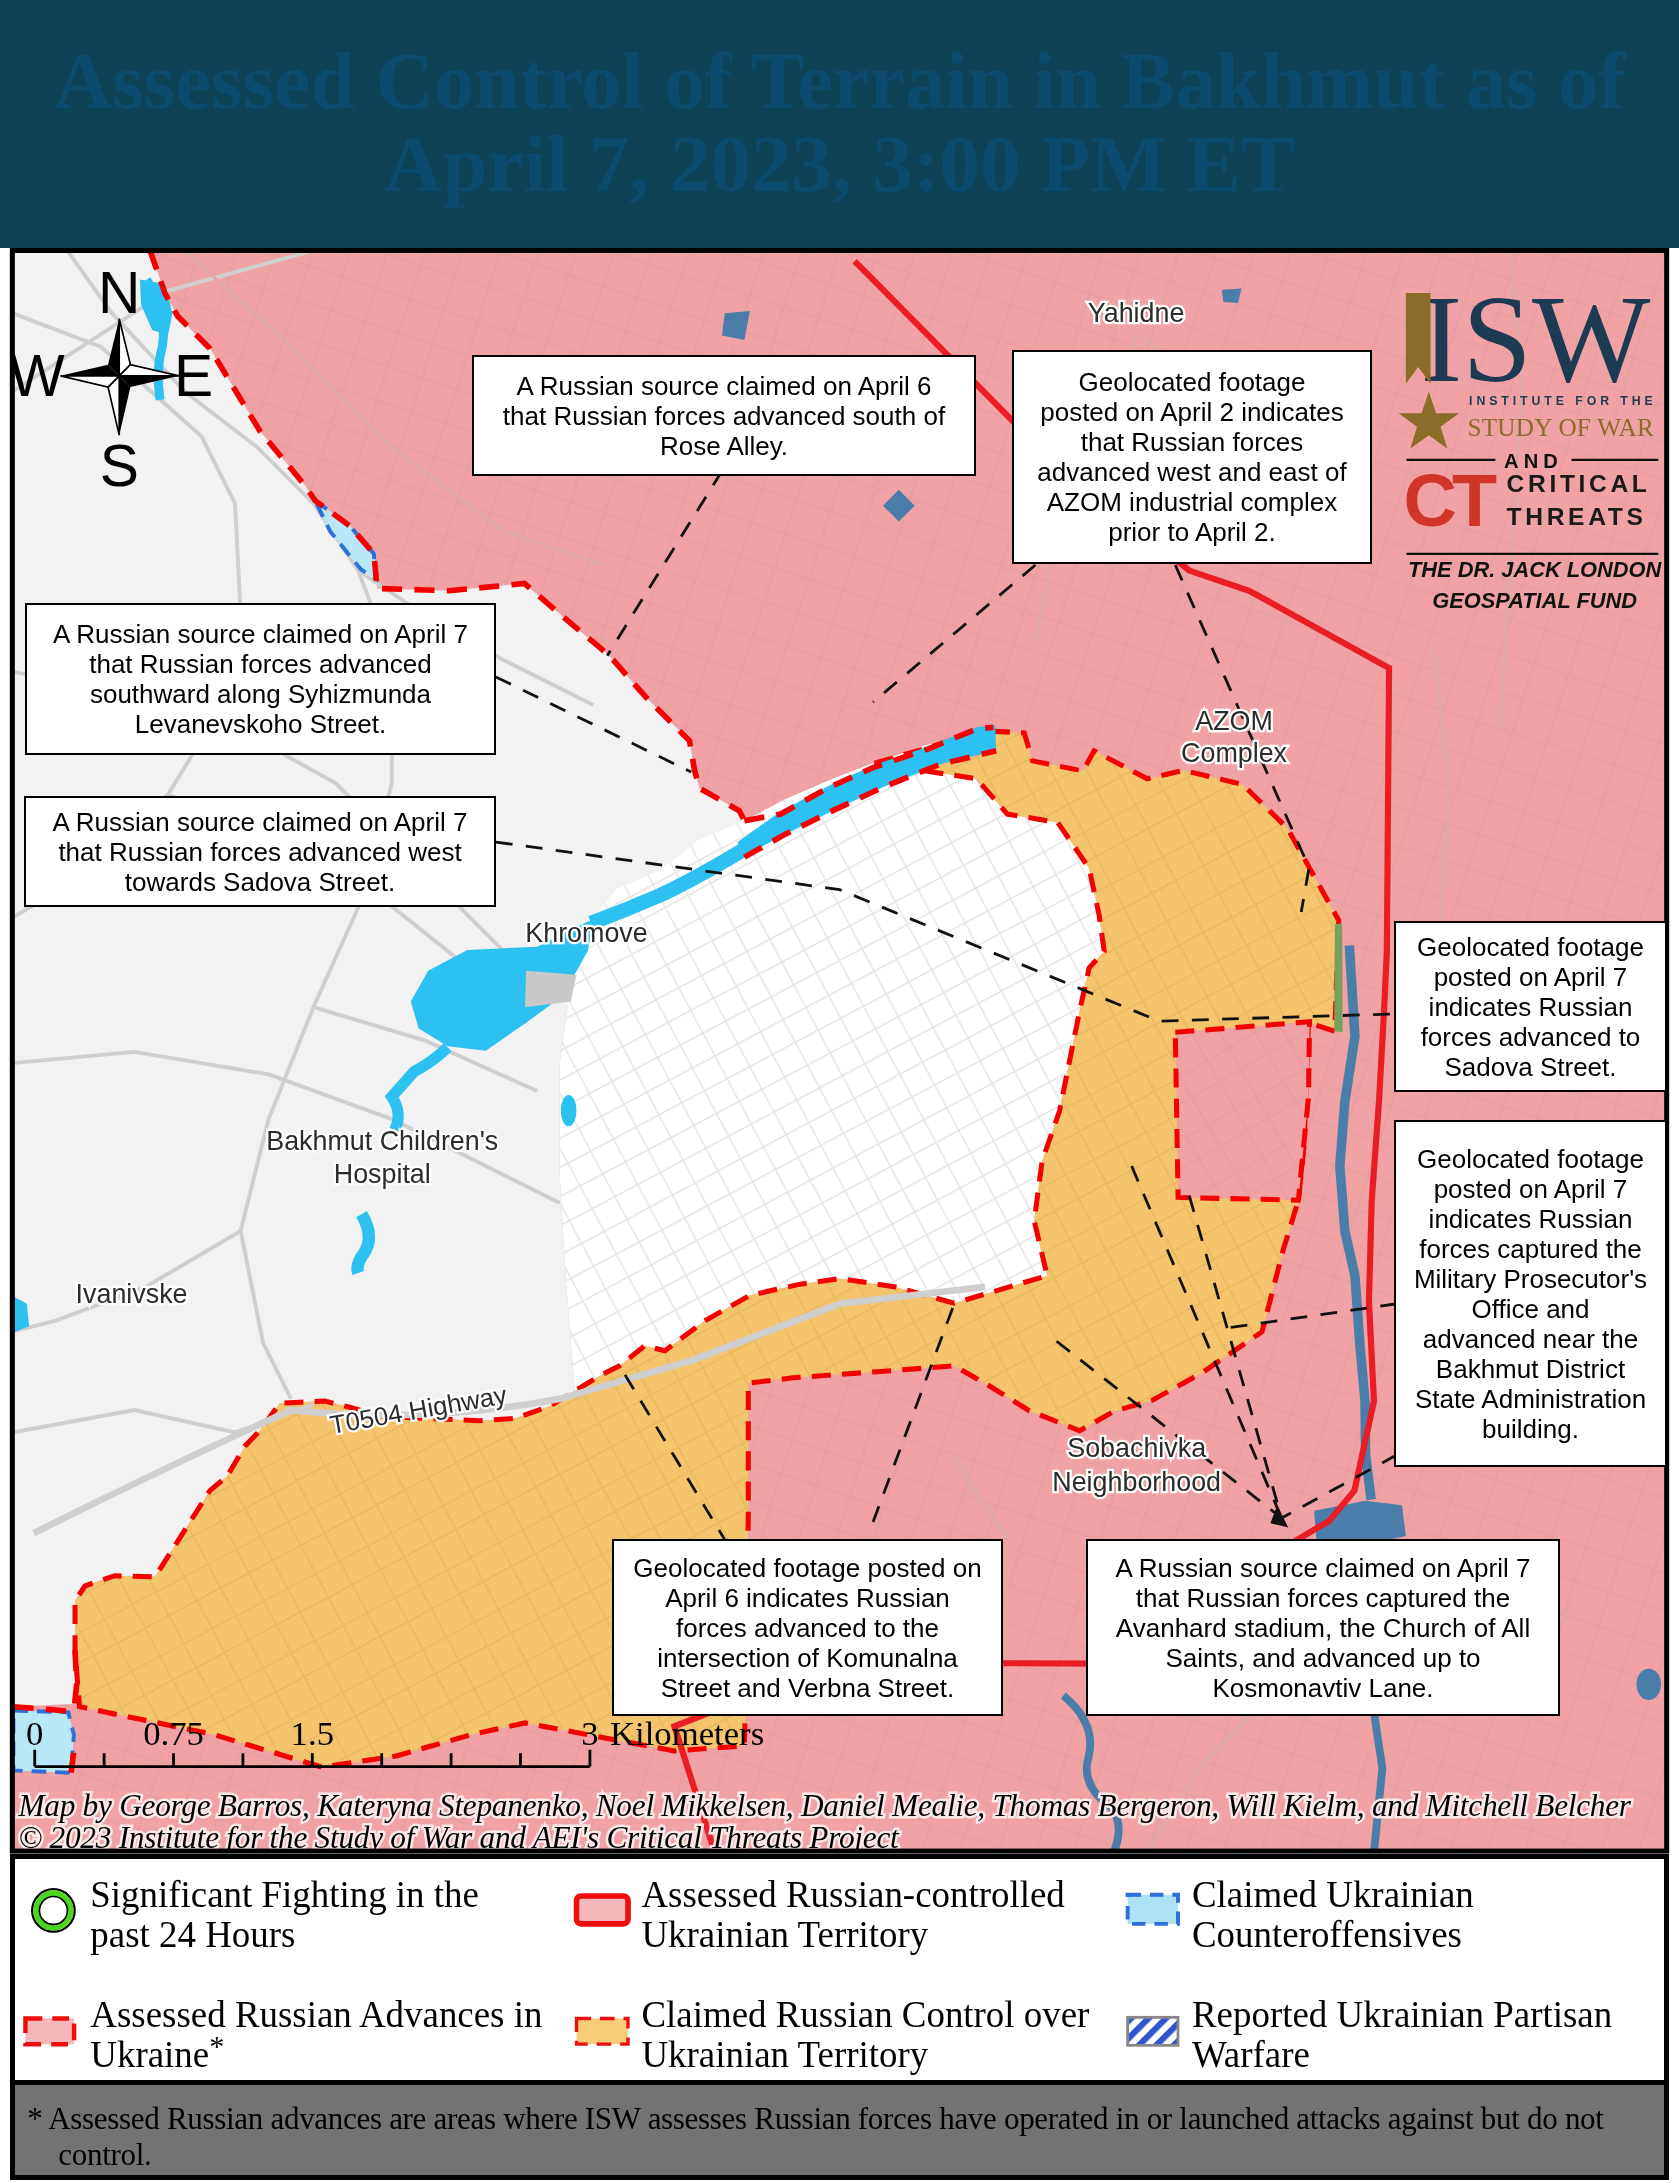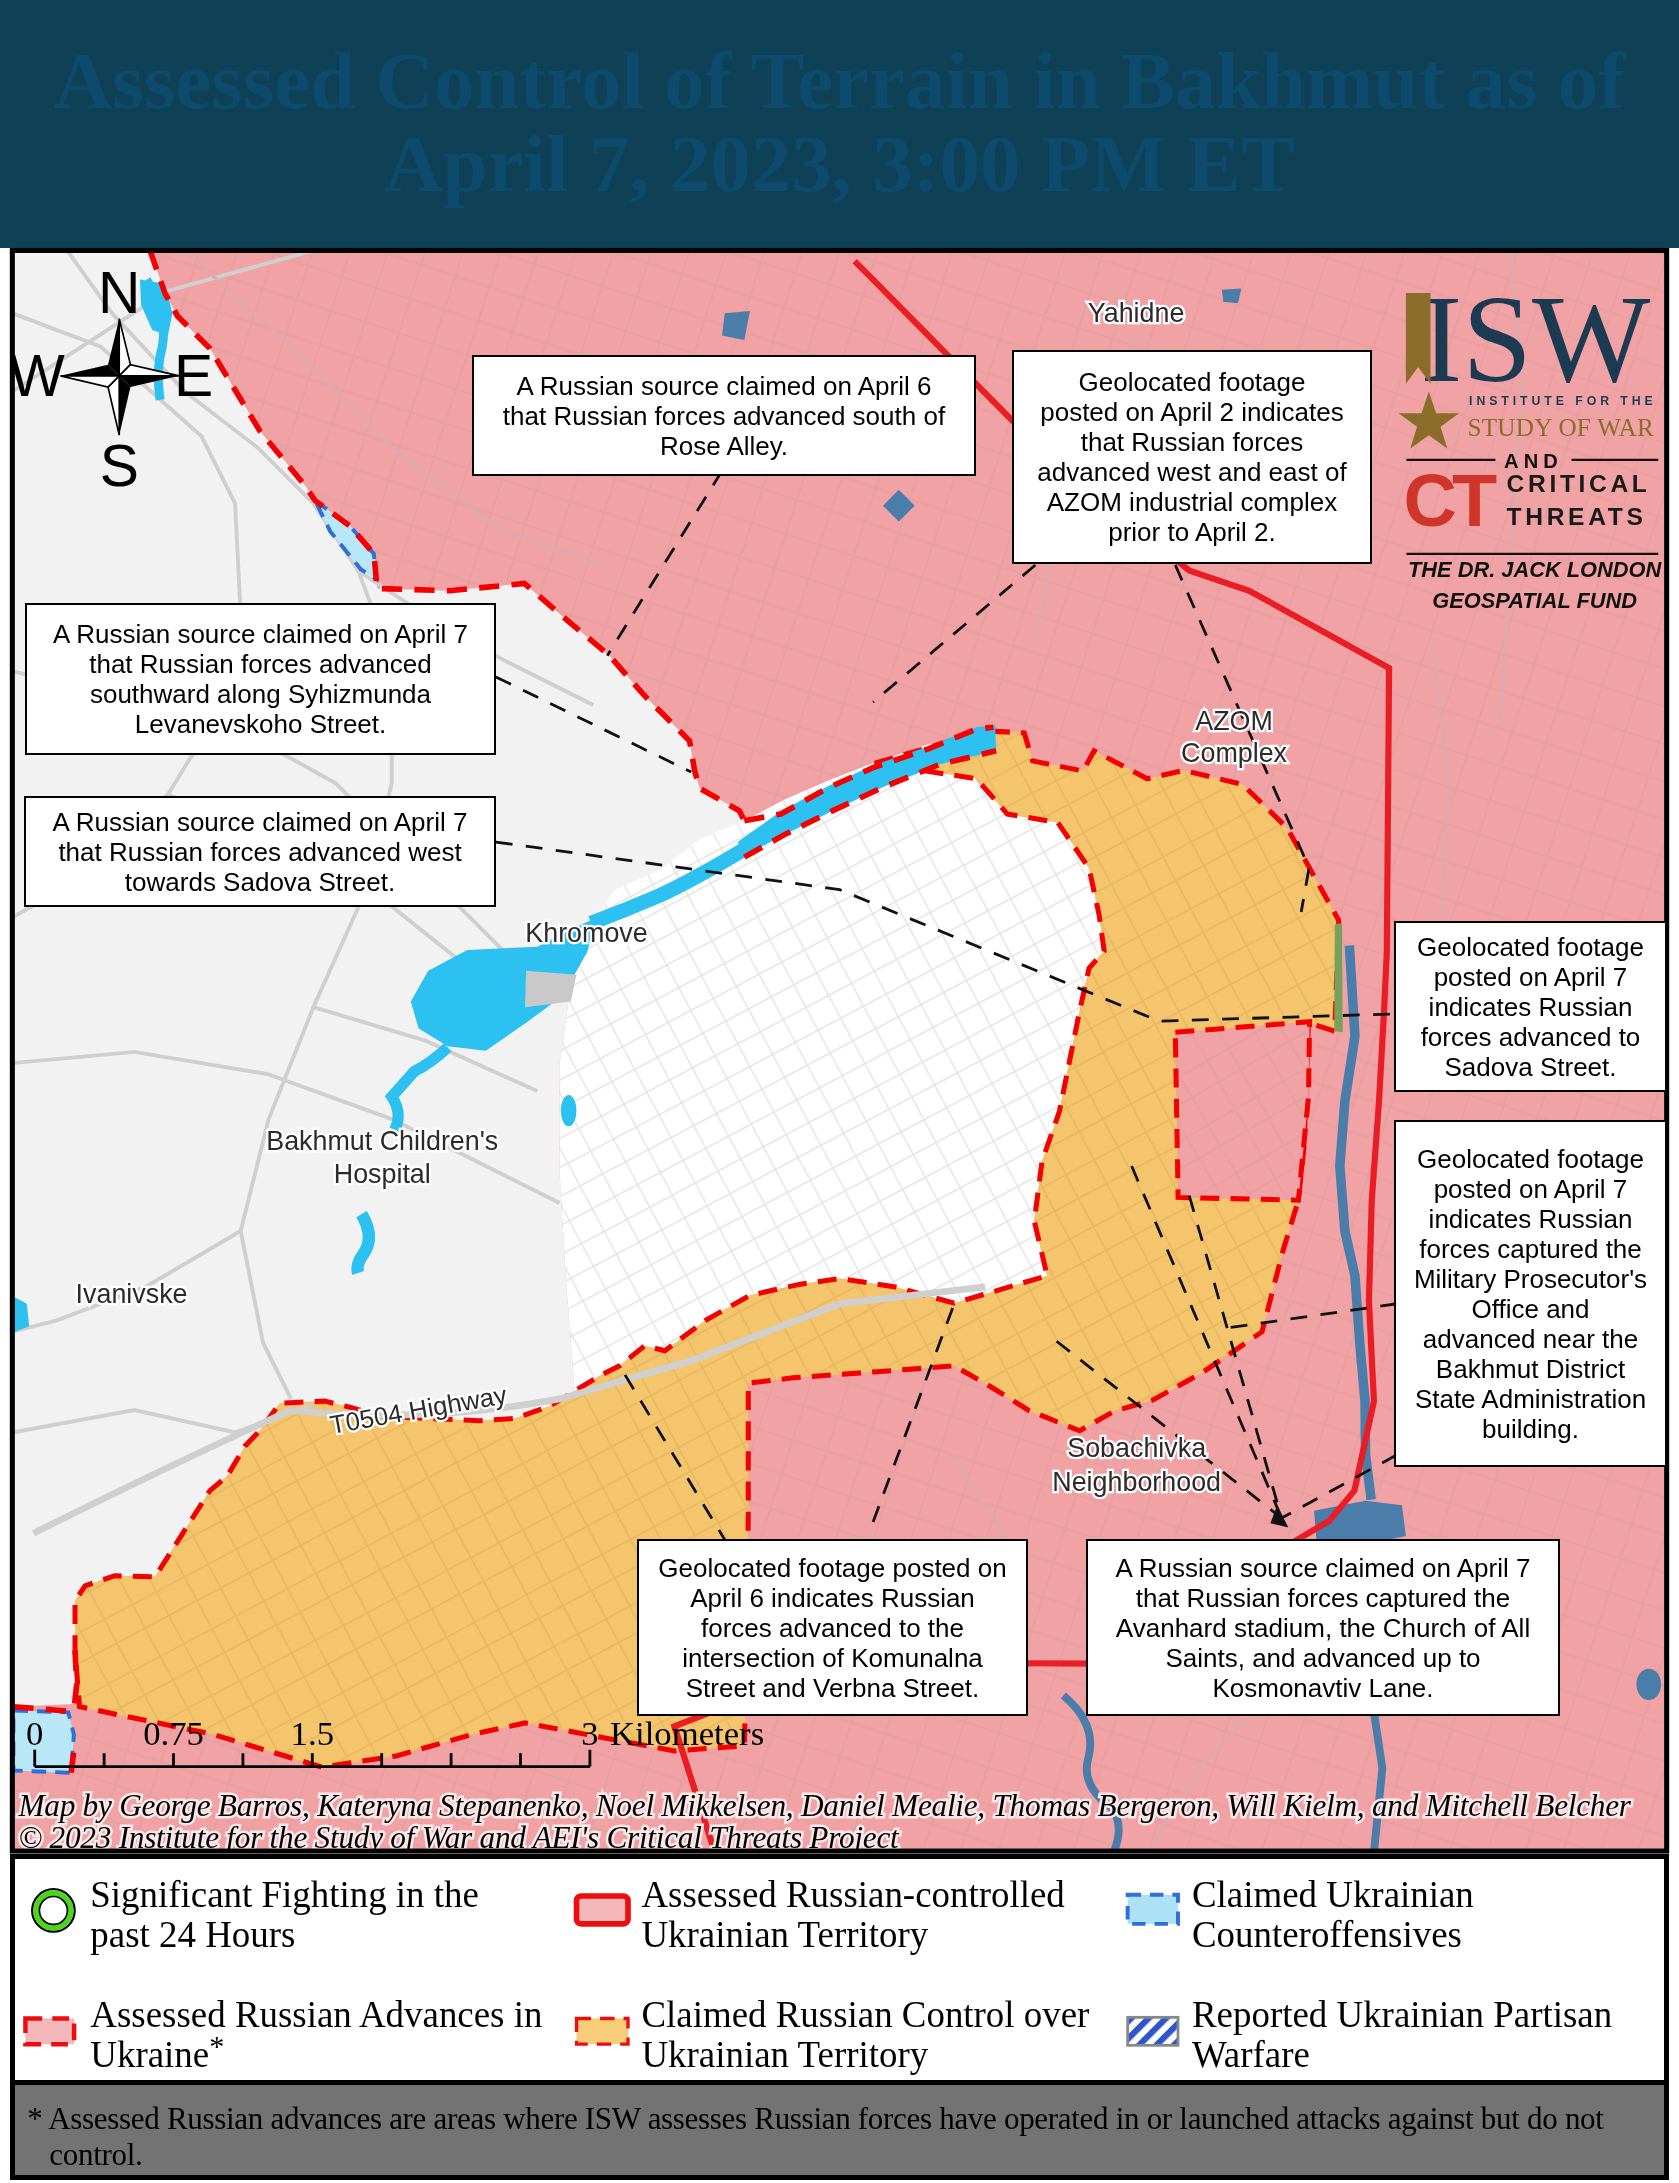--- a/index.html
+++ b/index.html
@@ -202,39 +202,39 @@
           <rect width="11" height="22" fill="#2e55c9"></rect>
         </pattern>
       </defs>
 <rect x="1988" y="283" width="90" height="50" fill="url(#hatchp)" stroke="#888" stroke-width="5"></rect>
 <text x="2103" y="300" font-family="Liberation Serif,serif" fill="#000" font-size="66">Reported Ukrainian Partisan</text>
       <text x="2103" y="372" font-family="Liberation Serif,serif" fill="#000" font-size="66">Warfare</text>
 </svg>
 </div>
 
 <div class="abs" style="left:10px;top:2080px;width:1659px;height:100px;background:#737373;border:5px solid #000;box-sizing:border-box;">
-<div class="abs" style="left:12.3px;top:15.7px;width:1612px;font-family:'Liberation Serif',serif;font-size:31px;line-height:36px;color:#000;letter-spacing:-0.3px;">* Assessed Russian advances are areas where ISW assesses Russian forces have operated in or launched attacks against but do not<br><span style="margin-left:22px;">control.</span></div>
+<div class="abs" style="left:12.3px;top:15.7px;width:1612px;font-family:'Liberation Serif',serif;font-size:31px;line-height:36px;color:#000;letter-spacing:-0.3px;">* Assessed Russian advances are areas where ISW assesses Russian forces have operated in or launched attacks against but do not<br><span style="margin-left:31px;">control.</span></div>
 </div>
 <div class="callout" style="left:472px;top:349px;width:504px;height:121px;margin-top:6px;">
     <div>A Russian source claimed on April 6<br>that Russian forces advanced south of<br>Rose Alley.</div>
   </div>
 <div class="callout" style="left:1012px;top:350px;width:360px;height:214px;">
     <div>Geolocated footage<br>posted on April 2 indicates<br>that Russian forces<br>advanced west and east of<br>AZOM industrial complex<br>prior to April 2.</div>
   </div>
 <div class="callout" style="left:25px;top:603px;width:471px;height:152px;">
     <div>A Russian source claimed on April 7<br>that Russian forces advanced<br>southward along Syhizmunda<br>Levanevskoho Street.</div>
   </div>
 <div class="callout" style="left:24px;top:796px;width:472px;height:111px;">
     <div>A Russian source claimed on April 7<br>that Russian forces advanced west<br>towards Sadova Street.</div>
   </div>
 <div class="callout" style="left:1394px;top:921px;width:273px;height:171px;">
     <div>Geolocated footage<br>posted on April 7<br>indicates Russian<br>forces advanced to<br>Sadova Street.</div>
   </div>
 <div class="callout" style="left:1394px;top:1120px;width:273px;height:347px;">
     <div>Geolocated footage<br>posted on April 7<br>indicates Russian<br>forces captured the<br>Military Prosecutor's<br>Office and<br>advanced near the<br>Bakhmut District<br>State Administration<br>building.</div>
   </div>
-<div class="callout" style="left:637px;top:1539px;width:391px;height:177px;">
+<div class="callout" style="left:612px;top:1539px;width:391px;height:177px;">
     <div>Geolocated footage posted on<br>April 6 indicates Russian<br>forces advanced to the<br>intersection of Komunalna<br>Street and Verbna Street.</div>
   </div>
 <div class="callout" style="left:1086px;top:1539px;width:474px;height:177px;">
     <div>A Russian source claimed on April 7<br>that Russian forces captured the<br>Avanhard stadium, the Church of All<br>Saints, and advanced up to<br>Kosmonavtiv Lane.</div>
   </div>
 
 
 </body></html>

